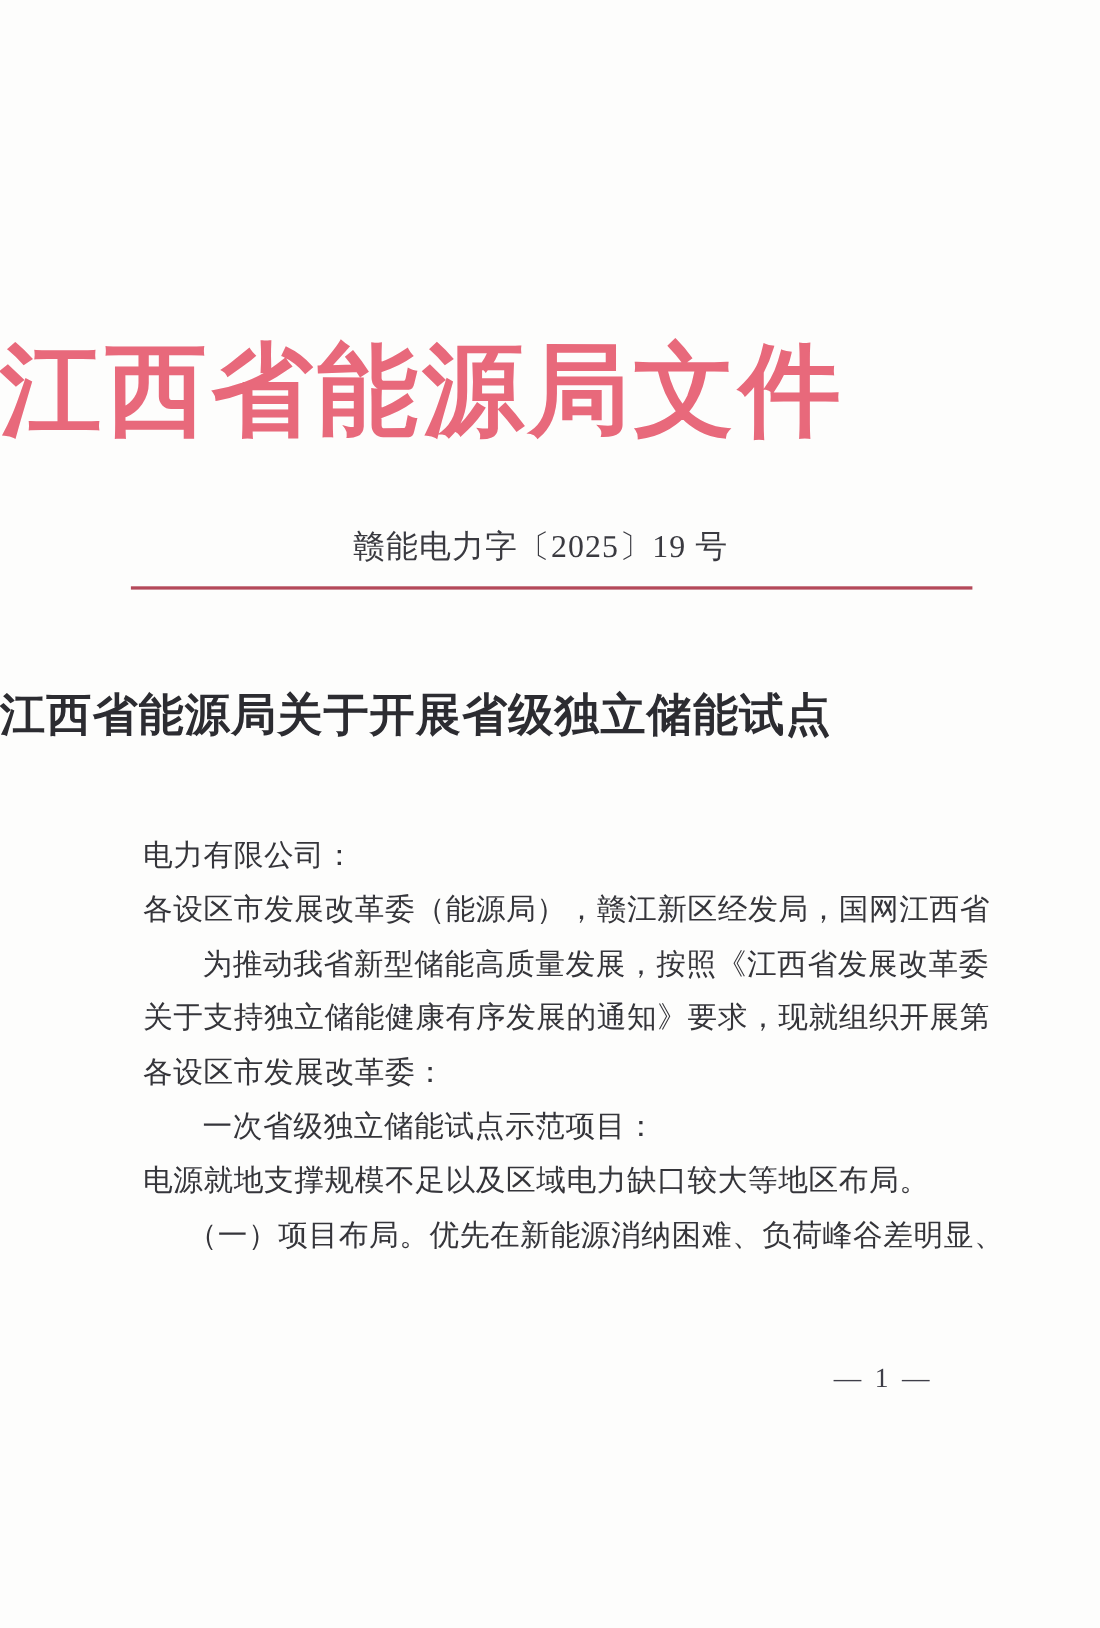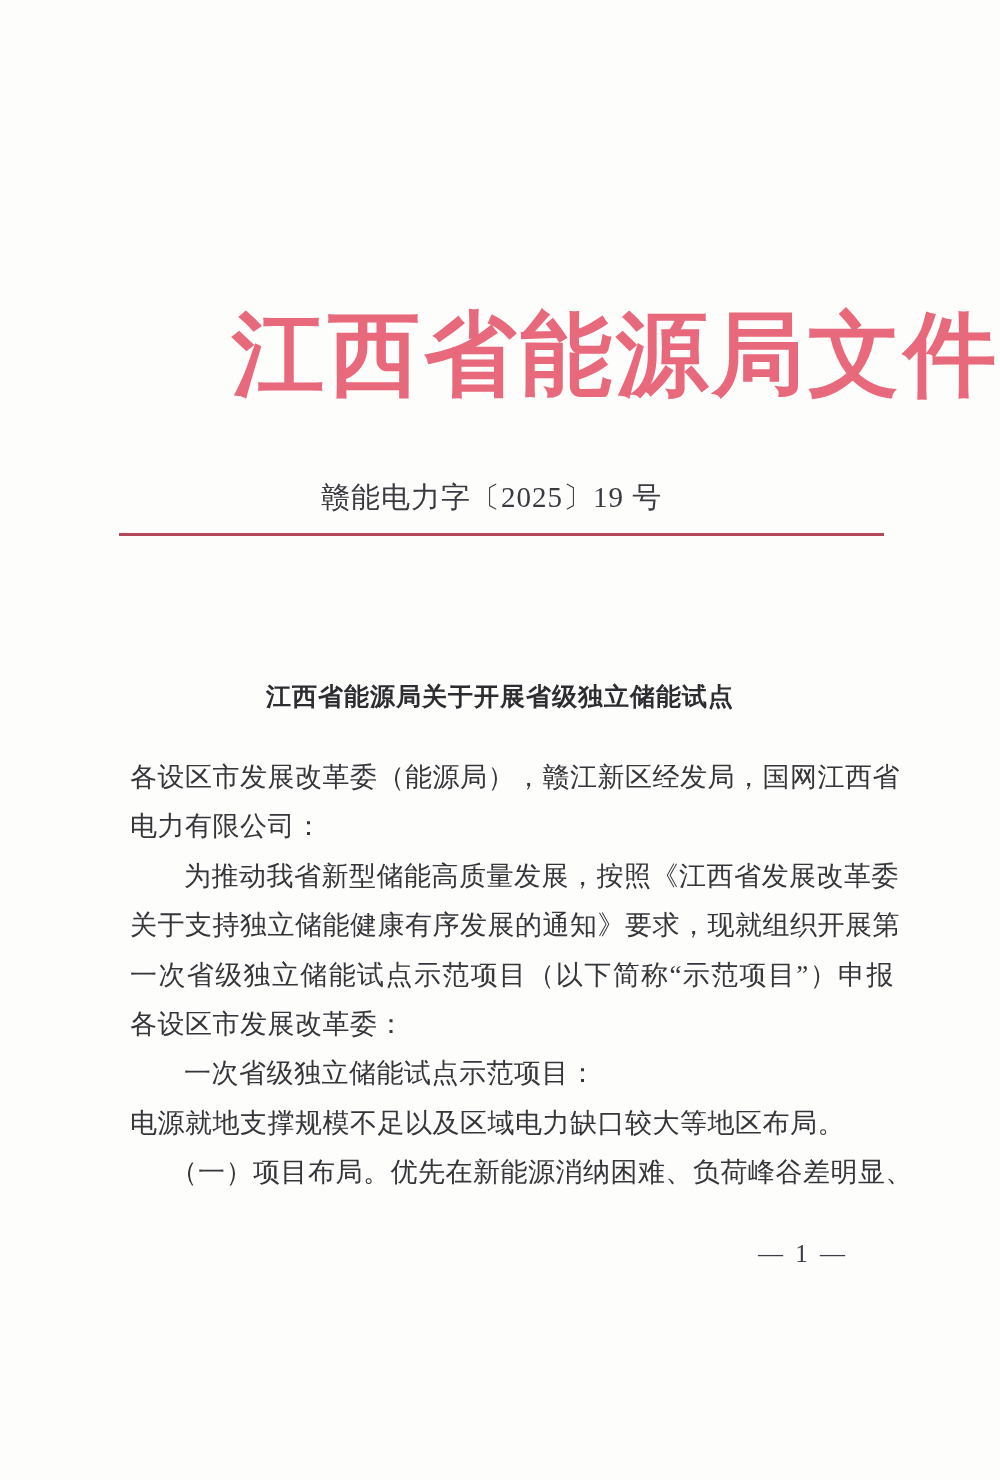--- a/index.html
+++ b/index.html
@@ -18,21 +18,21 @@
     background: #fdfdfc;
     overflow: hidden;
   }
 
   
   .agency-banner {
     position: absolute;
     top: 300px;
     left: 0;
     width: 1000px;
-    text-align: right;
+    text-align: left;
     font-size: 92px;
     line-height: 110px;
     font-weight: 700;
     letter-spacing: 4px;
     white-space: nowrap;
   }
 
   
   .doc-number {
     position: absolute;
@@ -55,27 +55,25 @@
     width: 765px;
     height: 3px;
   }
 
   
   .doc-title {
     position: absolute;
     top: 622px;
     left: 0;
     width: 1000px;
-    text-align: center;
     font-weight: 700;
-    font-size: 25px;
+    font-size: 41px;
     line-height: 56px;
     color: #2c2c31;
     letter-spacing: 1px;
-    margin-top: 47px;
   }
 
   
   .doc-body {
     position: absolute;
     top: 753px;
     left: 130px;
     width: 764px;
     font-size: 27px;
     line-height: 49.4px;
@@ -123,25 +121,24 @@
 
   <div class="doc-number">赣能电力字〔2025〕19 号</div>
 
   <div class="red-divider" style="background-color: rgb(180, 73, 90);"></div>
 
   <div class="doc-title">
     <div>江西省能源局关于开展省级独立储能试点</div>
   </div>
 
   <div class="doc-body">
+    <div class="line">电力有限公司：</div>
     <div class="line l-justify">各设区市发展改革委（能源局），赣江新区经发局，国网江西省</div>
-    <div class="line">电力有限公司：</div>
     <div class="line l-indent2 l-justify">为推动我省新型储能高质量发展，按照《江西省发展改革委</div>
     <div class="line l-justify">关于支持独立储能健康有序发展的通知》要求，现就组织开展第</div>
-    <div class="line l-justify">一次省级独立储能试点示范项目（以下简称“示范项目”）申报</div>
     <div class="line">各设区市发展改革委：</div>
     <div class="line l-indent2">一次省级独立储能试点示范项目：</div>
     <div class="line">电源就地支撑规模不足以及区域电力缺口较大等地区布局。</div>
     <div class="line l-indent15 l-justify">（一）项目布局。优先在新能源消纳困难、负荷峰谷差明显、</div>
   </div>
 
   <div class="page-number">— 1 —</div>
 
 </div>
 

